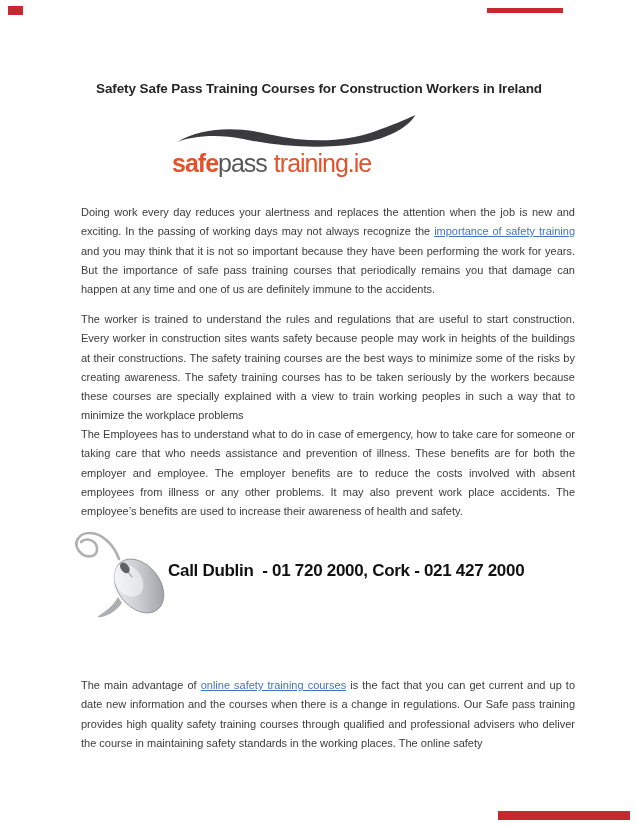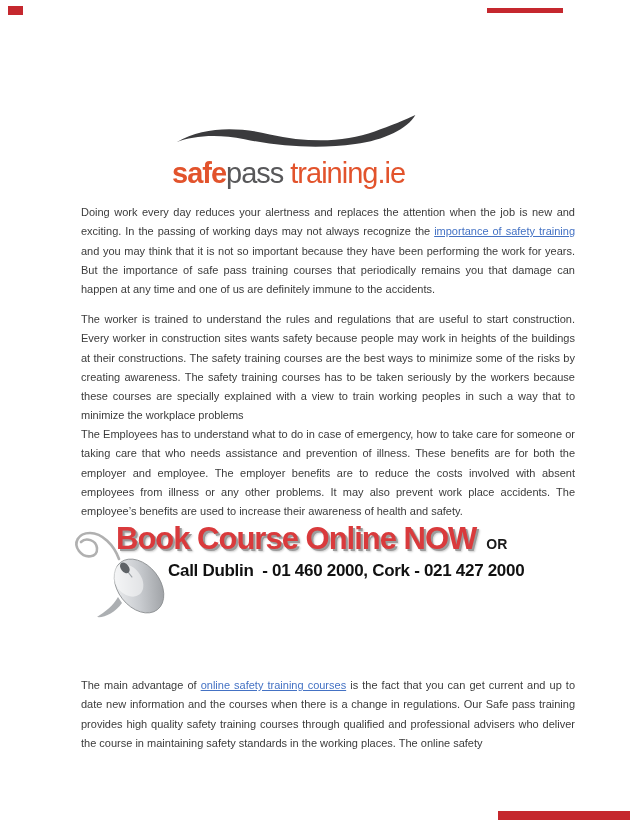--- a/index.html
+++ b/index.html
@@ -22,21 +22,21 @@
   .doc-title{
     position:absolute;left:0;top:72px;width:638px;
     text-align:center;font-size:13.5px;font-weight:700;color:#262626;
     letter-spacing:-0.1px;
   }
 
   
   .logo{position:absolute;left:172px;top:114px;width:252px;}
   .logo-swoosh{display:block;width:248px;height:33px;}
   .logo-text{
-    margin-top:11px;font-size:29px;line-height:30px;letter-spacing:-1px;
+    margin-top:1px;font-size:25px;line-height:30px;letter-spacing:-1px;
     white-space:nowrap;
   }
   .logo-safe{font-weight:700;color:#e2532c;}
   .logo-pass{font-weight:400;color:#58585a;}
   .logo-domain{font-weight:400;color:#e2532c;margin-left:7px;}
 
   
   .para{
     position:absolute;left:76px;width:494px;
     font-size:11px;line-height:19.3px;color:#3b3b3b;
@@ -68,20 +68,21 @@
 </style>
 </head>
 <body>
 
 <div class="page">
 
   <div class="mark mark-tl"></div>
   <div class="mark mark-tr"></div>
   <div class="mark mark-br"></div>
 
+  <h1 class="doc-title">Safety Safe Pass Training Courses for Construction Workers in Ireland</h1>
 
   <div class="logo">
     <svg class="logo-swoosh" viewBox="0 0 250 34">
       <path d="M2,29 C30,13 64,13 98,21 C138,30 176,29 206,18 C222,12 238,6 248,1 C240,15 216,27 186,31 C150,36 110,34 72,26 C42,20 18,23 2,29 Z" fill="#3b3b3d"></path>
     </svg>
     <div class="logo-text">
       <span class="logo-safe">safe</span><span class="logo-pass">pass</span><span class="logo-domain">training.ie</span>
     </div>
   </div>
 
@@ -102,22 +103,18 @@
       </defs>
       <path d="M49,36 C44,22 32,10 20,10 C8,10 3,20 9,28 C15,36 28,35 27,25 C26,17 16,14 11,19" stroke="#b0b0b0" stroke-width="2.6" fill="none" stroke-linecap="round"></path>
       <path d="M52,80 C45,90 34,95 27,94 C35,89 43,83 48,74 Z" fill="#9ea1a5" opacity="0.85"></path>
       <g transform="rotate(-38 69 63)">
         <ellipse cx="69" cy="63" rx="21" ry="30" fill="url(#mg)" stroke="#888b8e" stroke-width="0.8"></ellipse>
         <ellipse cx="64" cy="52" rx="13" ry="18" fill="#ffffff" opacity="0.5"></ellipse>
         <line x1="69" y1="33" x2="69" y2="52" stroke="#9aa0a5" stroke-width="1"></line>
         <ellipse cx="69" cy="40" rx="4" ry="6" fill="#5f6367"></ellipse>
       </g>
     </svg>
-    <div class="banner-headrow">
-      <span class="banner-headline">Book Course Online NOW</span>
-      <span class="banner-or">OR</span>
-    </div>
-    <div class="banner-phone">Call Dublin  - 01 460 2000, Cork - 021 427 2000</div>
+    <div class="banner-phone">Call Dublin  - 01 720 2000, Cork - 021 427 2000</div>
   </div>
 
   <p class="para p4"><span>The main advantage of </span><a class="doc-link">online safety training courses</a><span> is the fact that you can get current and up to date new information and the courses when there is a change in regulations. Our Safe pass training provides high quality safety training courses through qualified and professional advisers who deliver the course in maintaining safety standards in the working places. The online safety</span></p>
 
 </div>
 
 </body></html>

